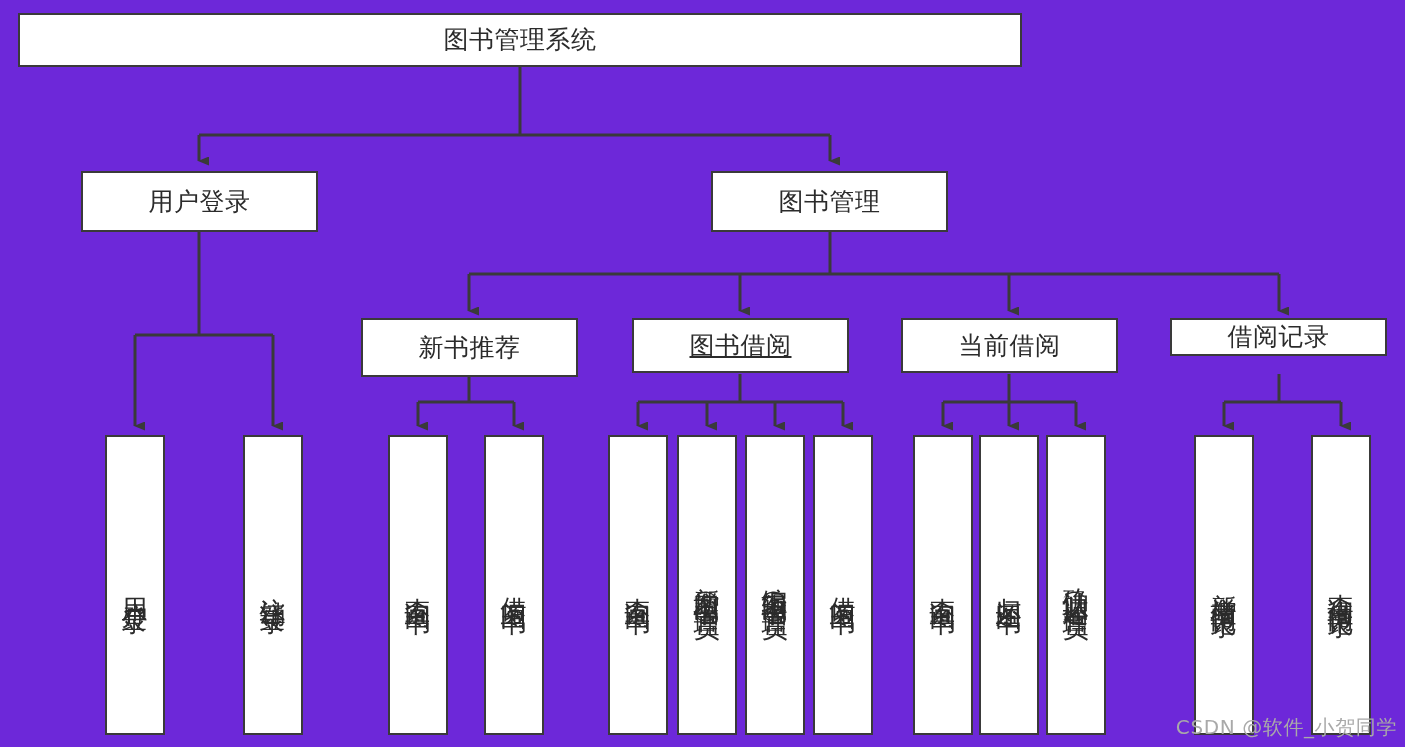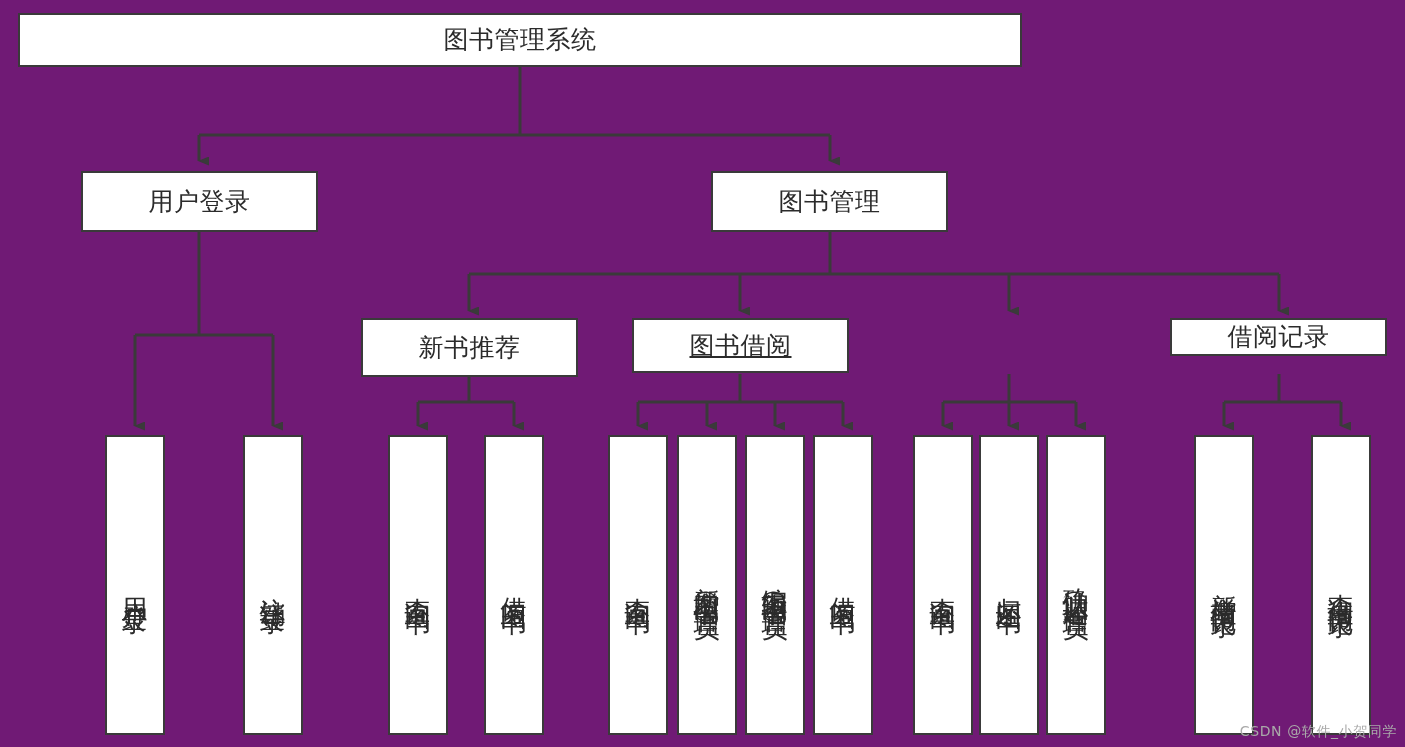--- a/index.html
+++ b/index.html
@@ -8,21 +8,21 @@
     padding: 0;
     background: #ffffff;
   }
   body {
     font-family: "DejaVu Sans", "Liberation Sans", sans-serif;
   }
   #diagram-root {
     position: relative;
     width: 1405px;
     height: 747px;
-    background: #701a75;
+    background: #6d28d9;
     overflow: hidden;
   }
   svg.connectors {
     position: absolute;
     left: 0;
     top: 0;
     width: 1405px;
     height: 747px;
     pointer-events: none;
   }
@@ -62,21 +62,21 @@
     text-orientation: upright;
     font-size: 26px;
     letter-spacing: 4px;
     line-height: 1;
     white-space: nowrap;
   }
   .watermark {
     position: absolute;
     right: 8px;
     bottom: 6px;
-    font-size: 14px;
+    font-size: 20px;
     color: #a9a9a9;
     letter-spacing: 0.6px;
     white-space: nowrap;
     font-family: "DejaVu Sans", "Liberation Sans", sans-serif;
   }
 </style>
 </head>
 <body>
 
 <div id="diagram-root">
@@ -143,20 +143,23 @@
   <div class="node horiz" style="left:711px; top:171px; width:237px; height:61px;">
     <span class="node-label">图书管理</span>
   </div>
 
   <div class="node horiz" style="left:361px; top:318px; width:217px; height:59px;">
     <span class="node-label">新书推荐</span>
   </div>
   <div class="node horiz" style="left:632px; top:318px; width:217px; height:55px;text-decoration:underline;">
     <span class="node-label">图书借阅</span>
   </div>
+  <div class="node horiz" style="left:901px; top:318px; width:217px; height:55px;">
+    <span class="node-label">当前借阅</span>
+  </div>
   <div class="node horiz" style="left:1170px; top:318px; width:217px; height:38px;">
     <span class="node-label">借阅记录</span>
   </div>
 
   <div class="node vert" style="left:105px; top:435px; width:60px; height:300px;">
     <span class="node-label">用户登录</span>
   </div>
   <div class="node vert" style="left:243px; top:435px; width:60px; height:300px;">
     <span class="node-label">注销登录</span>
   </div>

